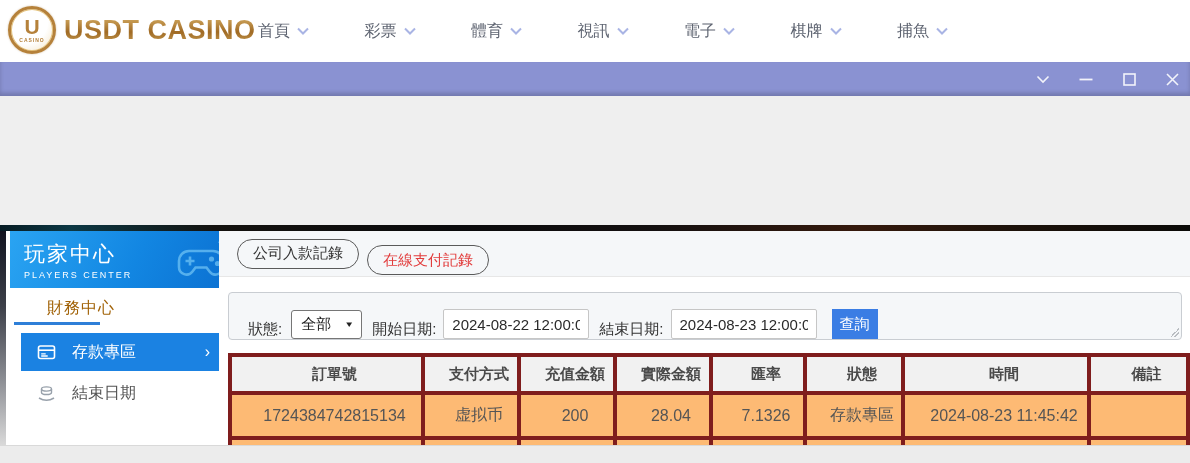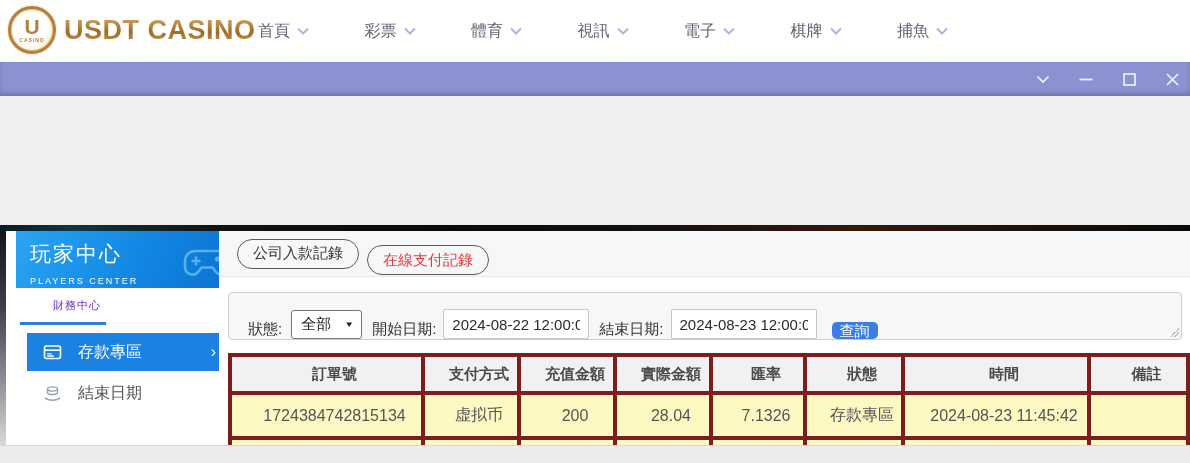--- a/index.html
+++ b/index.html
@@ -36,27 +36,27 @@
   
   .dark-strip { position:absolute; top:225px; left:0; width:1190px; height:6px;
     background:linear-gradient(90deg,#071c24 0%,#0c3844 6%,#14120f 18%,#0a0a0c 38%,#141010 55%,#35190c 72%,#1d120a 85%,#0b0a08 100%); }
 
   
   .content { position:absolute; top:231px; left:0; width:1190px; height:214px; background:#fff; overflow:hidden; }
   .left-edge { position:absolute; left:0; top:0; width:6px; height:214px;
     background:linear-gradient(180deg,#121420 0%,#3c3f49 35%,#8d8f95 70%,#d9d9d9 100%); }
 
   
-  .sidebar { position:absolute; left:16px; top:0; width:228px; height:214px; background:#fff; border-right:1px solid #e4e4e4; }
+  .sidebar { position:absolute; left:10px; top:0; width:228px; height:214px; background:#fff; border-right:1px solid #e4e4e4; }
   .sb-header { position:relative; height:57px; overflow:hidden; color:#fff; padding:9px 0 0 14px;
     background:linear-gradient(115deg,#2aa4f2 0%,#1286e2 55%,#0b6fd0 100%); }
   .sb-title { font-size:21px; letter-spacing:2px; }
-  .sb-sub { font-size:9px; letter-spacing:2px; margin-top:8px; }
+  .sb-sub { font-size:9px; letter-spacing:2px; margin-top:2px; }
   .sb-gamepad { position:absolute; right:8px; top:4px; opacity:.55; }
-  .sb-section { position:relative; height:37px; padding:10px 0 0 37px; font-size:11px; color:#6d28d9; letter-spacing:1px; }
+  .sb-section { position:relative; height:37px; padding:10px 0 0 37px; font-size:16px; color:#a16207; letter-spacing:1px; }
   .sb-underline { position:absolute; left:4px; bottom:0; width:86px; height:3px; background:#2e7fd8; }
   .sb-menu { margin-top:8px; }
   .sb-item { height:38px; margin:3px 15px 3px 11px; display:flex; align-items:center; gap:16px;
              padding-left:16px; color:#555; font-size:16px; cursor:pointer; position:relative; }
   .sb-item .sb-icon { color:#98a1ab; display:flex; }
   .sb-item.active { background:#1b82e2; color:#fff; }
   .sb-item.active .sb-icon { color:#fff; }
   .sb-item .arrow { position:absolute; right:12px; font-size:16px; color:#fff; }
 
   
@@ -72,30 +72,30 @@
   .f-label { font-size:15px; color:#333; }
   .status-select { width:71px; height:29px; margin-left:9px; border:1px solid #767676; border-radius:3px;
                    background:#fff; display:flex; align-items:center; justify-content:space-between;
                    padding:0 7px 0 9px; font-size:15px; color:#222; cursor:pointer; }
   .status-select .sel-caret { font-size:10px; color:#222; transform:scaleY(.8); }
   .date-input { height:30px; border:1px solid #c6c6c6; border-radius:2px; background:#fff;
                 font-size:15px; color:#2b2b2b; padding:0 8px; font-family:"Liberation Sans","DejaVu Sans",sans-serif; }
   .inp-start { width:146px; margin:0 10px 0 7px; }
   .inp-end { width:146px; margin:0 15px 0 7px; }
   .lbl-start { margin-left:10px; }
-  .query-btn { width:46px; height:17px; background:#3a7de4; border:none; border-radius:5px;
+  .query-btn { width:46px; height:30px; background:#3a7de4; border:none; border-radius:0;
                color:#fff; font-size:15px; cursor:pointer; font-family:inherit; }
   .grip { position:absolute; right:2px; bottom:2px; width:9px; height:9px;
           background:linear-gradient(135deg,transparent 0 50%,#b9bdc2 50% 58%,transparent 58% 72%,#b9bdc2 72% 80%,transparent 80%); }
 
   
   .records { margin:13px 0 0 9px; width:958px; border-collapse:collapse; table-layout:fixed; }
   .records th, .records td { border:4px solid #7f1d1d; text-align:center; overflow:hidden; white-space:nowrap;padding-left:16px; }
   .records th { height:38px; background:#f1f1f1; font-size:15px; color:#4a4a4a; font-weight:bold; }
-  .records td { height:45px; background:#fef9c3; font-size:16px; color:#555; }
+  .records td { height:45px; background:#fdba74; font-size:16px; color:#555; }
   .records tr.stub td { height:9px; }
 
   
   .footer-band { position:absolute; top:445px; left:0; width:1190px; height:18px;
                  background:#ececec; border-top:1px solid #d9d9d9; }
 </style>
 </head>
 <body>
 
 <div class="stage">

